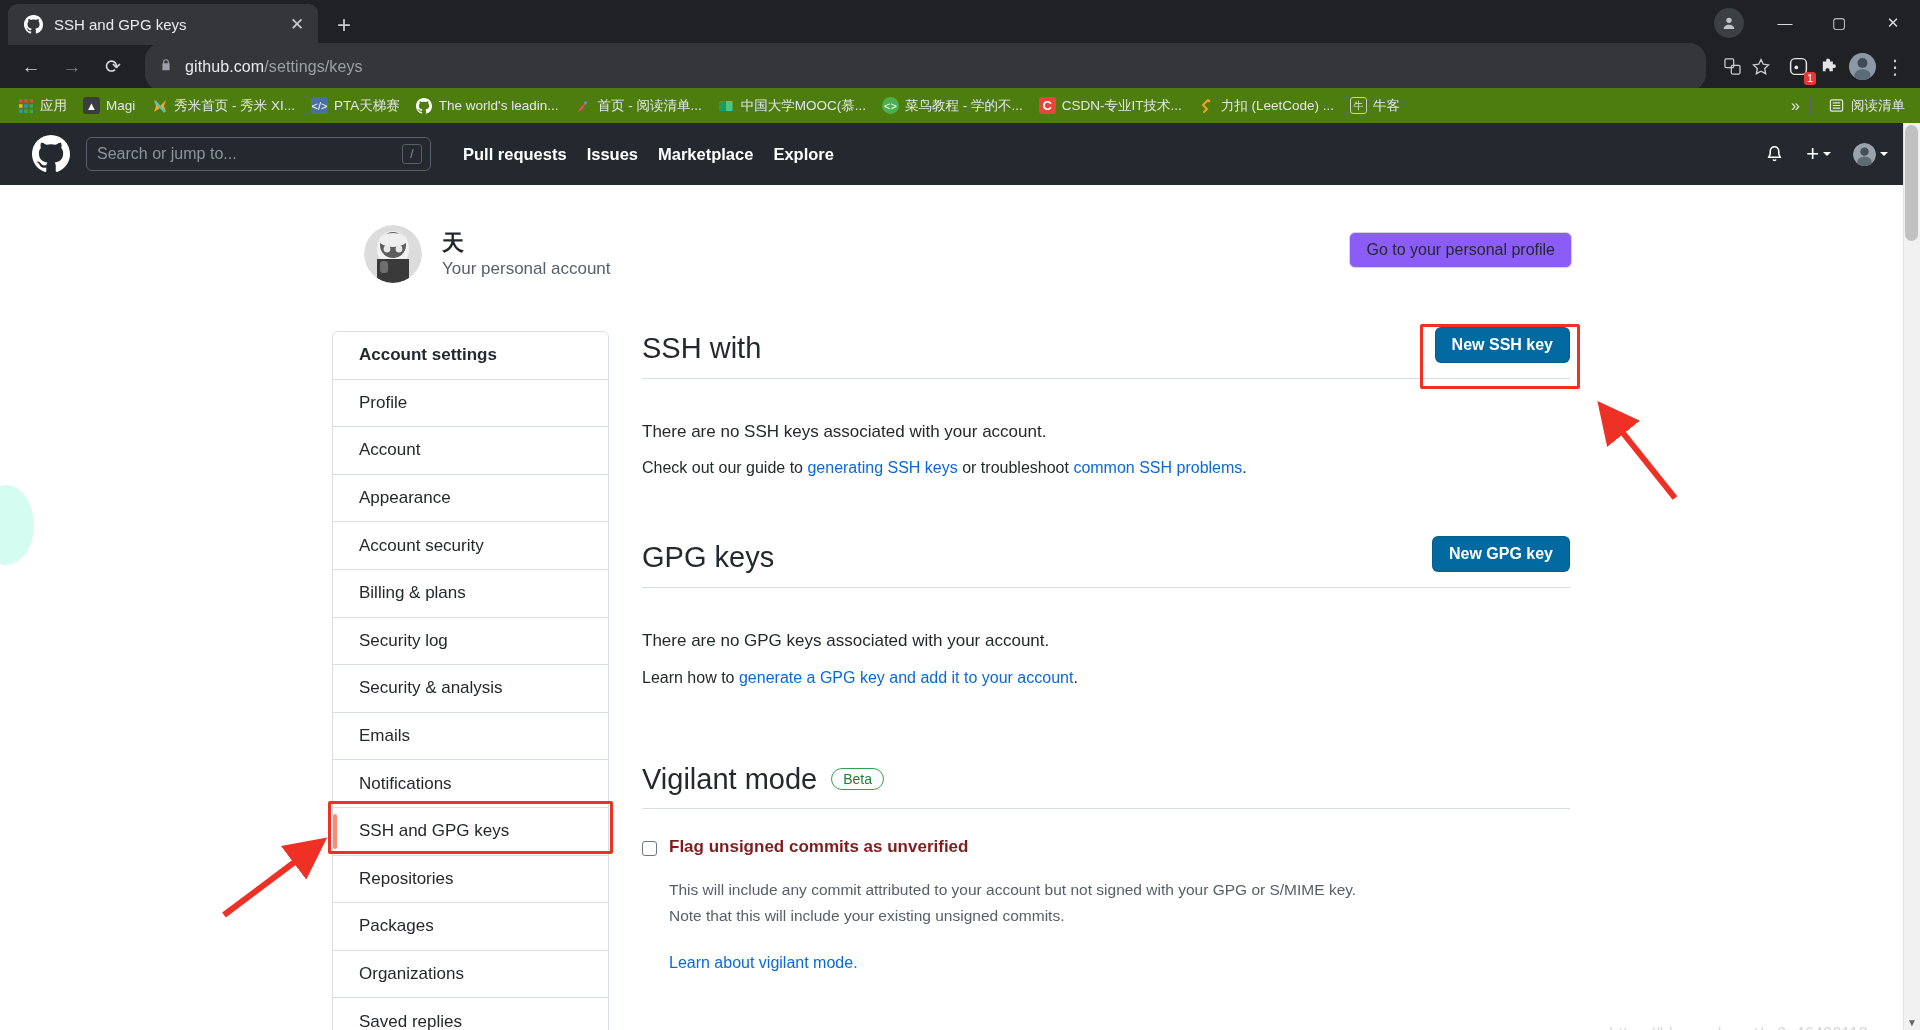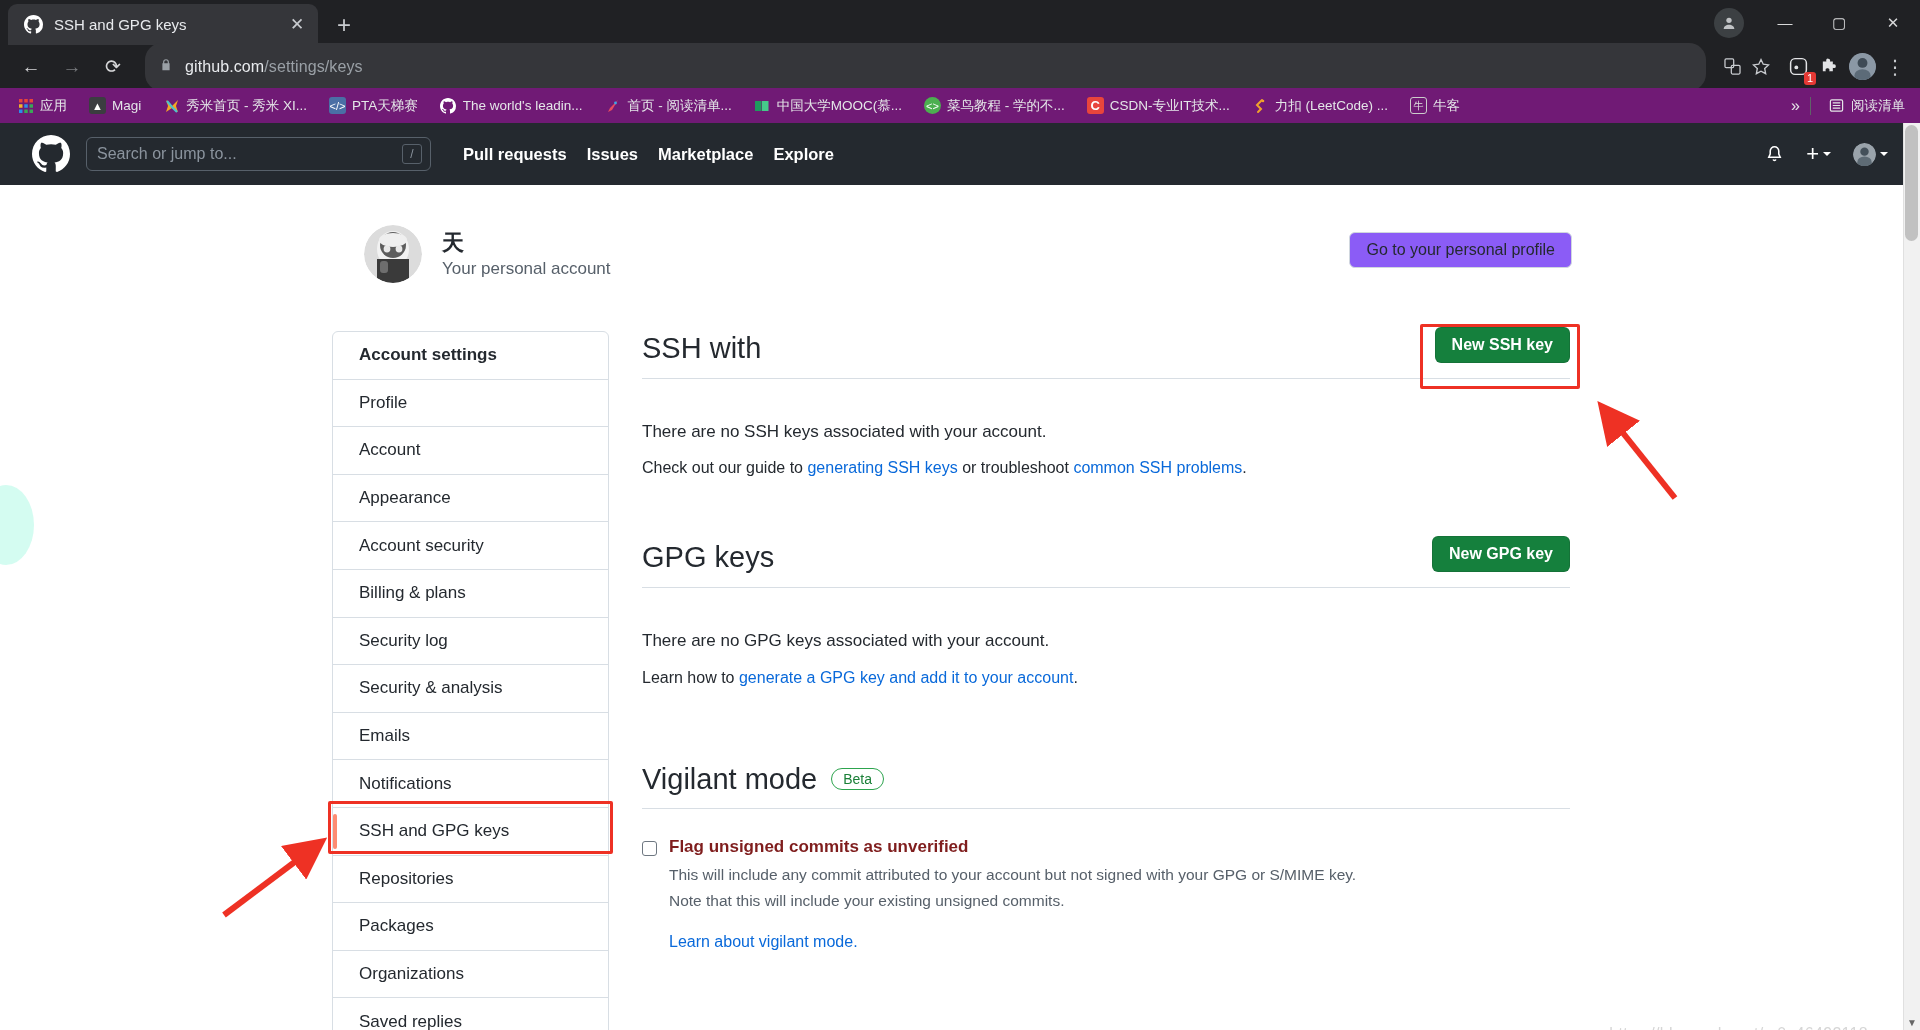--- a/index.html
+++ b/index.html
@@ -68,22 +68,22 @@
   }
   .url-text { font-size: 16px; color: #9aa0a6; letter-spacing: .1px; }
   .url-text b { color: #e8eaed; font-weight: 400; }
   .tb-icon { width: 26px; height: 26px; display: flex; align-items: center;
              justify-content: center; color: #c8cbcf; }
   .ext-row { display: flex; align-items: center; gap: 6px; padding-left: 8px; }
   .avatar-sm { width: 27px; height: 27px; border-radius: 50%; overflow: hidden;
                background: #6f7a85; }
 
   .bookmarks {
-    height: 35px; background: #701a75; display: flex; align-items: center;
-    padding: 0 10px; gap: 8px; position: relative; overflow: hidden;
+    height: 35px; background: #4d7c0f; display: flex; align-items: center;
+    padding: 0 10px; gap: 2px; position: relative; overflow: hidden;
   }
   .bm {
     display: flex; align-items: center; gap: 6px; padding: 4px 7px;
     border-radius: 4px; color: #e4e6e8; font-size: 13.5px; white-space: nowrap;
     max-width: 168px;
   }
   .bm .lbl { overflow: hidden; text-overflow: ellipsis; white-space: nowrap; }
   .bm-ico { width: 17px; height: 17px; flex: 0 0 17px; border-radius: 3px;
             display:flex;align-items:center;justify-content:center;
             font-size: 11px; color:#fff; overflow:hidden; }
@@ -149,38 +149,38 @@
 
   .main { width: 928px; }
   .sec-title-row { display: flex; align-items: center; position: relative; }
   h2.sec-title { font-size: 29px; font-weight: 400; color: #24292f; line-height: 1.2; }
   .beta-pill {
     margin-left: 14px; border: 1px solid #2da44e; color: #1a7f37;
     border-radius: 20px; padding: 2px 11px; font-size: 14px;
   }
   .btn-green {
     position: absolute; right: 0; top: -4px;
-    background: #15803d; color: #fff; border: 1px solid rgba(27,31,36,.15);
+    background: #0369a1; color: #fff; border: 1px solid rgba(27,31,36,.15);
     border-radius: 6px; padding: 8px 16px; font-size: 16px; font-weight: 600;
   }
   .rule { height: 1px; background: #d8dee4; margin-top: 12px; }
   .body-text { font-size: 17px; color: #24292f; margin-top: 40px; line-height: 1.5; }
   .body-text.sm { font-size: 16px; margin-top: 12px; }
   .body-text a { color: #0969da; text-decoration: none; }
 
   .sec { margin-bottom: 0; }
   .gap-gpg { margin-top: 60px; }
   .gap-vig { margin-top: 72px; }
 
   .check-row { display: flex; margin-top: 28px; gap: 12px; }
   .checkbox { width: 15px; height: 15px; border: 1px solid #6e7781;
               border-radius: 3px; margin-top: 4px; flex: 0 0 15px; background:#fff; }
   .check-label { font-size: 17px; font-weight: 600; color: #7f1d1d; }
-  .check-note { font-size: 15.5px; color: #57606a; margin-top: 6px; line-height: 1.55; }
-  .learn-link { display: block; margin-top: 20px; font-size: 16px; color: #0969da;
+  .check-note { font-size: 15.5px; color: #57606a; margin-top: 21px; line-height: 1.55; }
+  .learn-link { display: block; margin-top: 26px; font-size: 16px; color: #0969da;
                 text-decoration: none; }
 
   
   .annot-box { position: absolute; border: 3px solid #ee3124; border-radius: 2px;
                pointer-events: none; }
   .annot-svg { position: absolute; left: 0; top: 0; width: 1920px; height: 1030px;
                pointer-events: none; }
 
   .green-blob {
     position: absolute; left: -22px; top: 300px; width: 56px; height: 80px;

